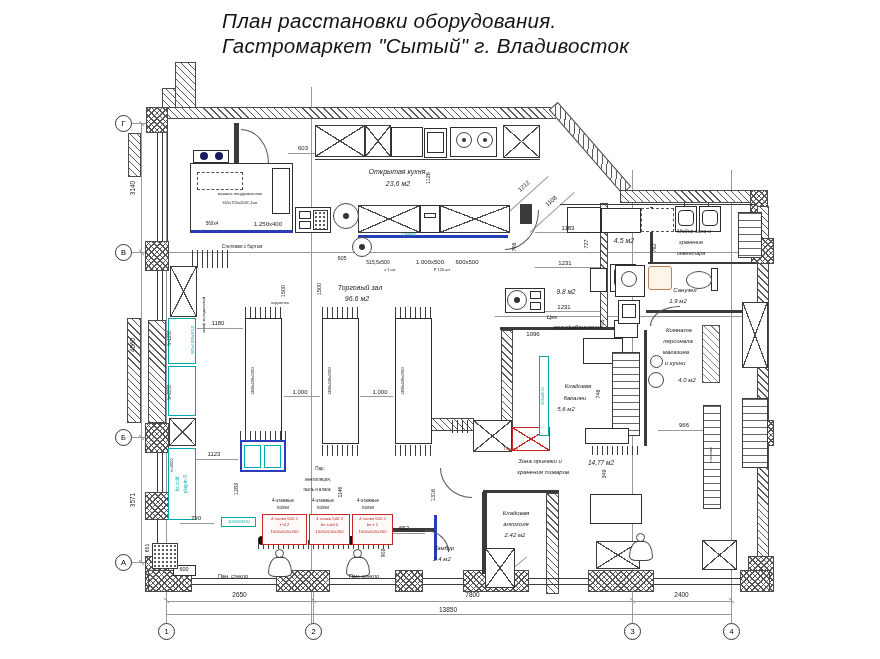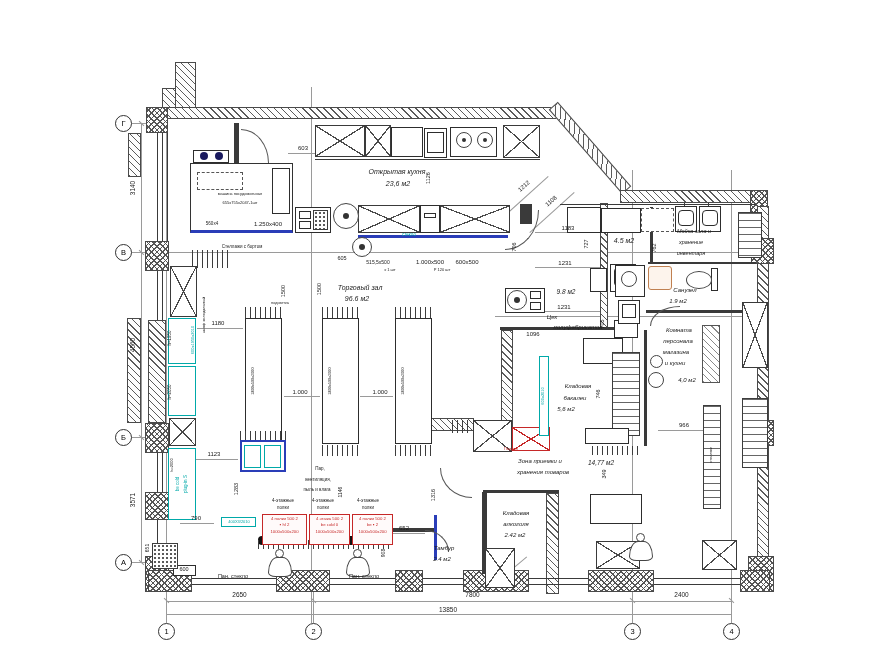--- a/index.html
+++ b/index.html
@@ -46,20 +46,24 @@
                   border:1px solid #444;border-radius:50%;background:#fff;box-sizing:border-box;}
   .person::after{content:"";position:absolute;left:0;right:0;top:8px;bottom:0;border:1px solid #444;
                  border-radius:50% 50% 40% 40% / 100% 100% 30% 30%;background:#fff;box-sizing:border-box;}
   .bubble{width:15px;height:15px;border:1px solid #333;border-radius:50%;background:#fff;
           font-size:7.5px;display:flex;align-items:center;justify-content:center;z-index:40;position:absolute;}
 </style>
 </head>
 <body>
 
 <div id="plan">
+  <div class="title">
+    <div>План расстановки оборудования.</div>
+    <div>Гастромаркет "Сытый" г. Владивосток</div>
+  </div>
 <div class="el dline" style="left: 311px; top: 87px; width: 1px; height: 536px;"></div>
     <div class="el dline" style="left: 166px; top: 110px; width: 1px; height: 513px;"></div>
     <div class="el dline" style="left: 632px; top: 170px; width: 1px; height: 453px;"></div>
     <div class="el dline" style="left: 731px; top: 170px; width: 1px; height: 453px;"></div>
     <div class="el dline" style="left: 115px; top: 123px; width: 33px; height: 1px;"></div>
     <div class="el dline" style="left: 115px; top: 252px; width: 645px; height: 1px;"></div>
     <div class="el dline" style="left: 115px; top: 437px; width: 51px; height: 1px;"></div>
     <div class="el dline" style="left: 115px; top: 562px; width: 51px; height: 1px;"></div>
     <div class="el dline" style="left: 495px; top: 316px; width: 274px; height: 1px;"></div>
     <div class="el dline" style="left: 197px; top: 328px; width: 46px; height: 1px;"></div>

